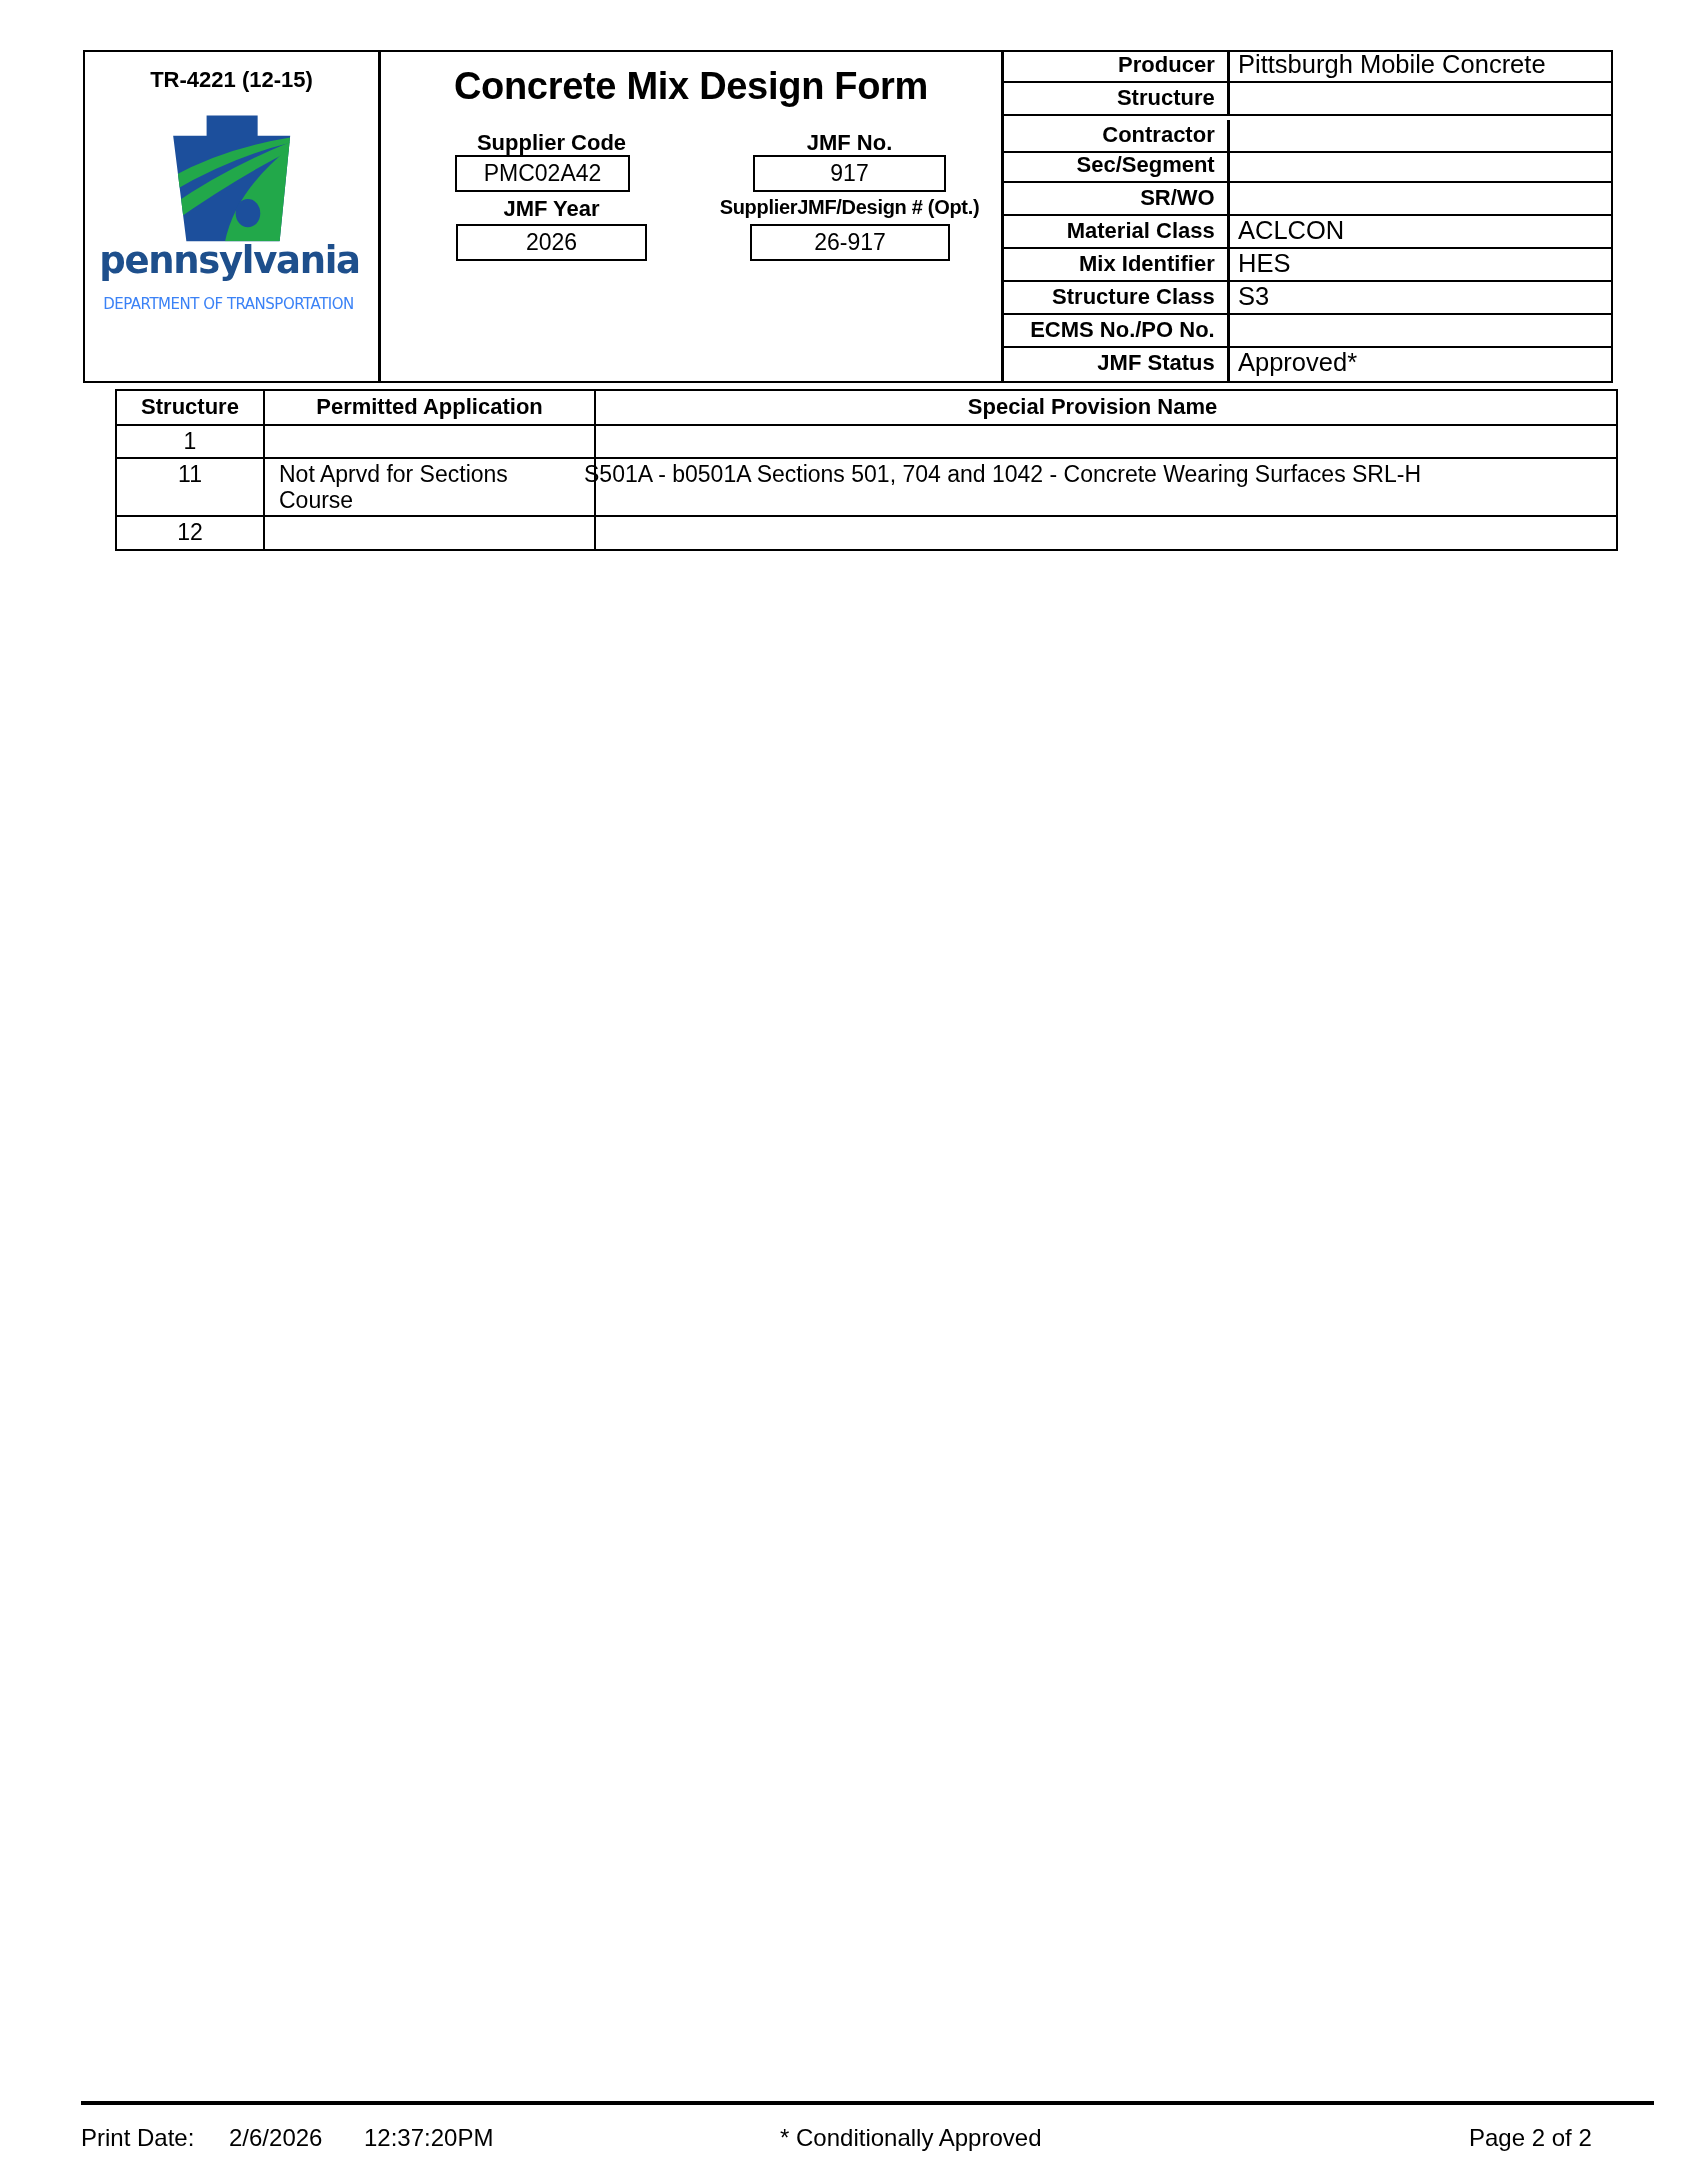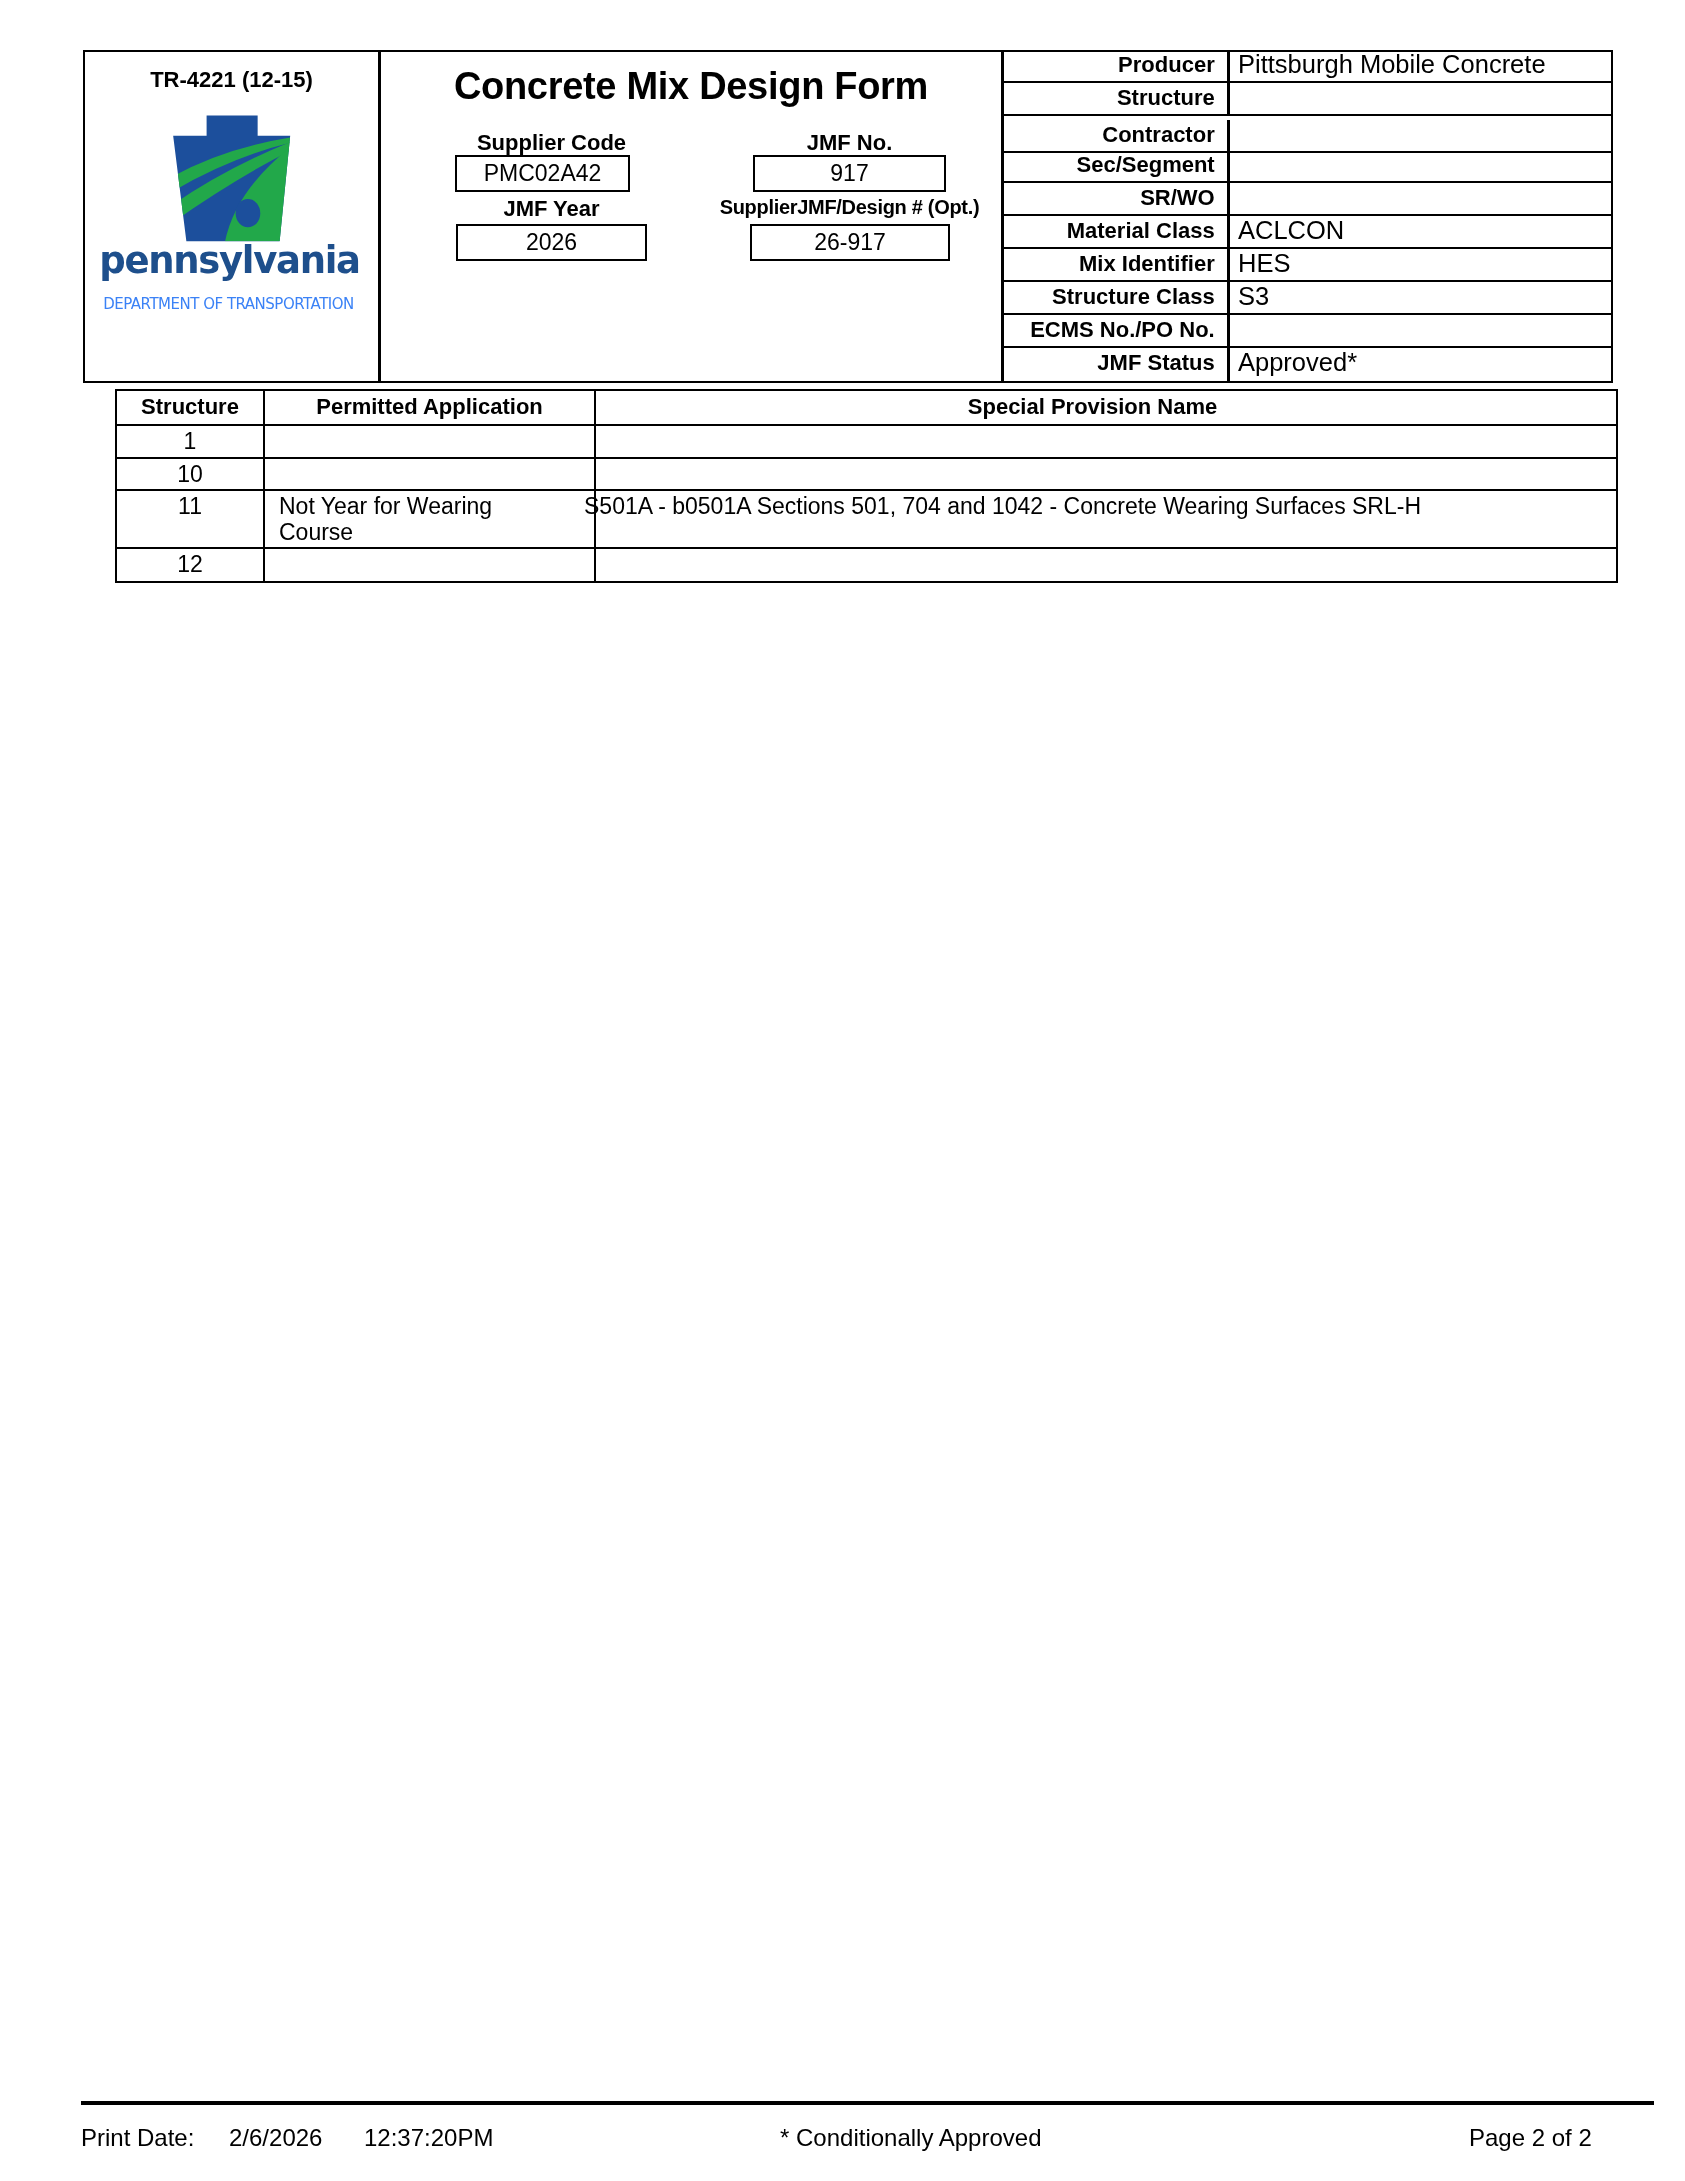--- a/index.html
+++ b/index.html
@@ -140,28 +140,23 @@
   <div class="t-row t-head" style="height:35px;">
     <div class="t-cell c-dist">Structure</div>
     <div class="t-cell c-perm">Permitted Application</div>
     <div class="t-cell c-prov">Special Provision Name</div>
   </div>
   <div class="t-row t-body" style="height:33px;">
     <div class="t-cell c-dist">1</div>
     <div class="t-cell c-perm"></div>
     <div class="t-cell c-prov"></div>
   </div>
-  <div class="t-row t-body" style="height:32px;">
-    <div class="t-cell c-dist">10</div>
-    <div class="t-cell c-perm"></div>
-    <div class="t-cell c-prov"></div>
-  </div>
   <div class="t-row t-body" style="height:58px;">
     <div class="t-cell c-dist">11</div>
-    <div class="t-cell c-perm" style="padding-right:53px;">Not Year for Wearing Course</div>
+    <div class="t-cell c-perm" style="padding-right:53px;">Not Aprvd for Sections Course</div>
     <div class="t-cell c-prov" style="padding-left:15px;">S501A - b0501A Sections 501, 704 and 1042 - Concrete Wearing Surfaces SRL-H</div>
   </div>
   <div class="t-row t-body" style="height:32px;">
     <div class="t-cell c-dist">12</div>
     <div class="t-cell c-perm"></div>
     <div class="t-cell c-prov"></div>
   </div>
 </div>
 
 <div class="abs" id="footer-rule"></div>

